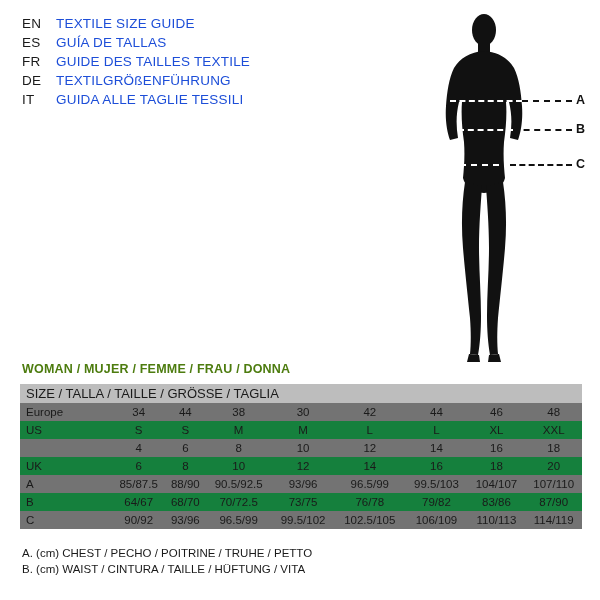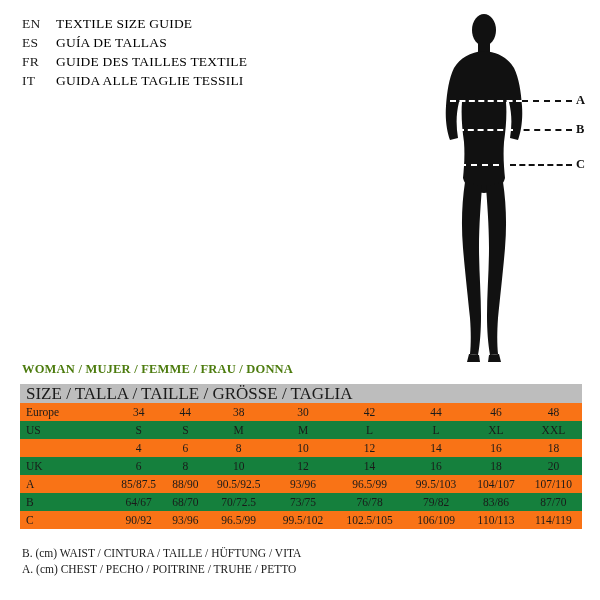--- a/index.html
+++ b/index.html
@@ -12,21 +12,20 @@
     background: #ffffff;
     font-family: "Liberation Sans", sans-serif;
     color: #1a1a1a;
     overflow: hidden;
   }
   .page {
     position: relative;
     width: 600px;
     height: 473px;
     box-sizing: border-box;
-    font-family: Liberation Serif, serif;
   }
 
   
   .lang-block {
     position: absolute;
     left: 22px;
     top: 16px;
     width: 380px;
   }
   .lang-row {
@@ -35,21 +34,21 @@
     height: 19px;
     font-size: 13.5px;
     letter-spacing: 0.2px;
   }
   .lang-code {
     width: 34px;
     flex: 0 0 34px;
     color: #1a1a1a;
   }
   .lang-text {
-    color: #000000;
+    color: #1d4ed8;
   }
 
   
   .figure {
     position: absolute;
     left: 420px;
     top: 10px;
     width: 170px;
     height: 360px;
   }
@@ -113,26 +112,26 @@
   table.size-table td.rowhead {
     text-align: left;
     padding-left: 6px;
     width: 86px;
   }
   tr.head-row td {
     background: #bdbdbd;
     font-weight: normal;
     text-align: left;
     padding-left: 6px;
-    font-size: 17px;
+    font-size: 13px;
     height: 19px;
     line-height: 19px;
   }
   tr.shade td {
-    background: #f97316;
+    background: #737373;
   }
   tr.plain td {
     background: #15803d;
   }
 
   
   .notes {
     position: absolute;
     left: 22px;
     top: 545px;
@@ -154,20 +153,24 @@
       <span class="lang-code">EN</span>
       <span class="lang-text">TEXTILE SIZE GUIDE</span>
     </div>
     <div class="lang-row">
       <span class="lang-code">ES</span>
       <span class="lang-text">GUÍA DE TALLAS</span>
     </div>
     <div class="lang-row">
       <span class="lang-code">FR</span>
       <span class="lang-text">GUIDE DES TAILLES TEXTILE</span>
+    </div>
+    <div class="lang-row">
+      <span class="lang-code">DE</span>
+      <span class="lang-text">TEXTILGRÖßENFÜHRUNG</span>
     </div>
     <div class="lang-row">
       <span class="lang-code">IT</span>
       <span class="lang-text">GUIDA ALLE TAGLIE TESSILI</span>
     </div>
   </div>
 
   <div class="figure">
     <svg width="170" height="360" viewBox="0 0 170 360" xmlns="http://www.w3.org/2000/svg">
       <g fill="#111111">
@@ -305,36 +308,36 @@
 
         <tr class="plain">
           <td class="rowhead">B</td>
           <td>64/67</td>
           <td>68/70</td>
           <td>70/72.5</td>
           <td>73/75</td>
           <td>76/78</td>
           <td>79/82</td>
           <td>83/86</td>
-          <td>87/70</td>
+          <td>87/90</td>
         </tr>
 
         <tr class="shade">
           <td class="rowhead">C</td>
           <td>90/92</td>
           <td>93/96</td>
           <td>96.5/99</td>
           <td>99.5/102</td>
           <td>102.5/105</td>
           <td>106/109</td>
           <td>110/113</td>
           <td>114/119</td>
         </tr>
       </tbody>
     </table>
   </div>
 
   <div class="notes">
+    <div class="note">A. (cm) CHEST / PECHO / POITRINE / TRUHE / PETTO</div>
     <div class="note">B. (cm) WAIST / CINTURA / TAILLE / HÜFTUNG / VITA</div>
-    <div class="note">A. (cm) CHEST / PECHO / POITRINE / TRUHE / PETTO</div>
   </div>
 
 </div>
 
 </body></html>

